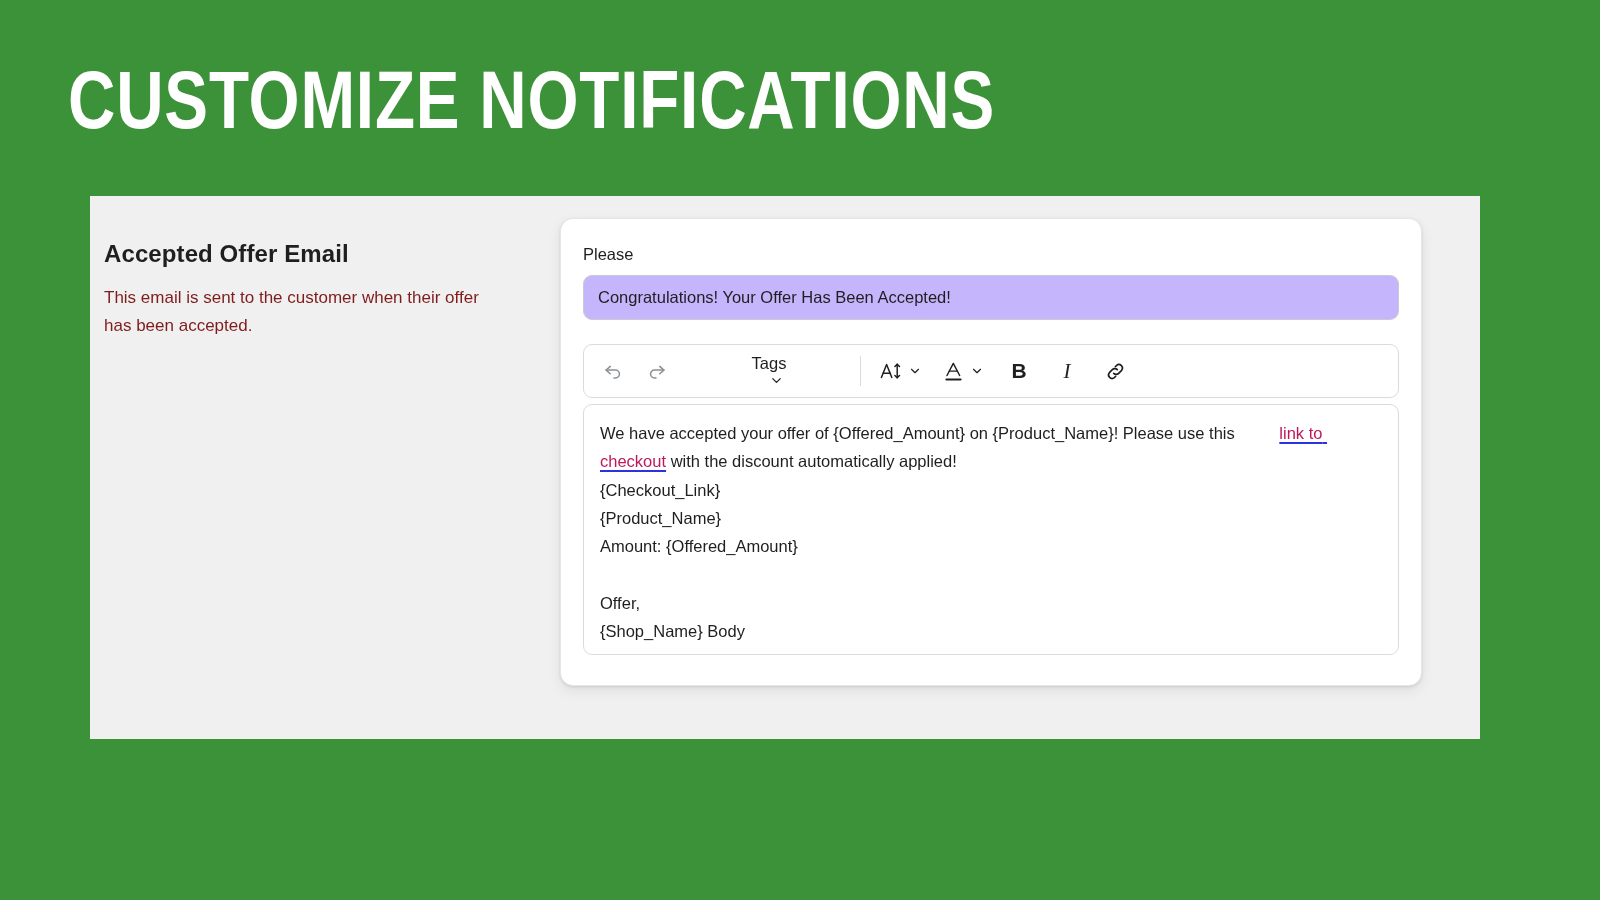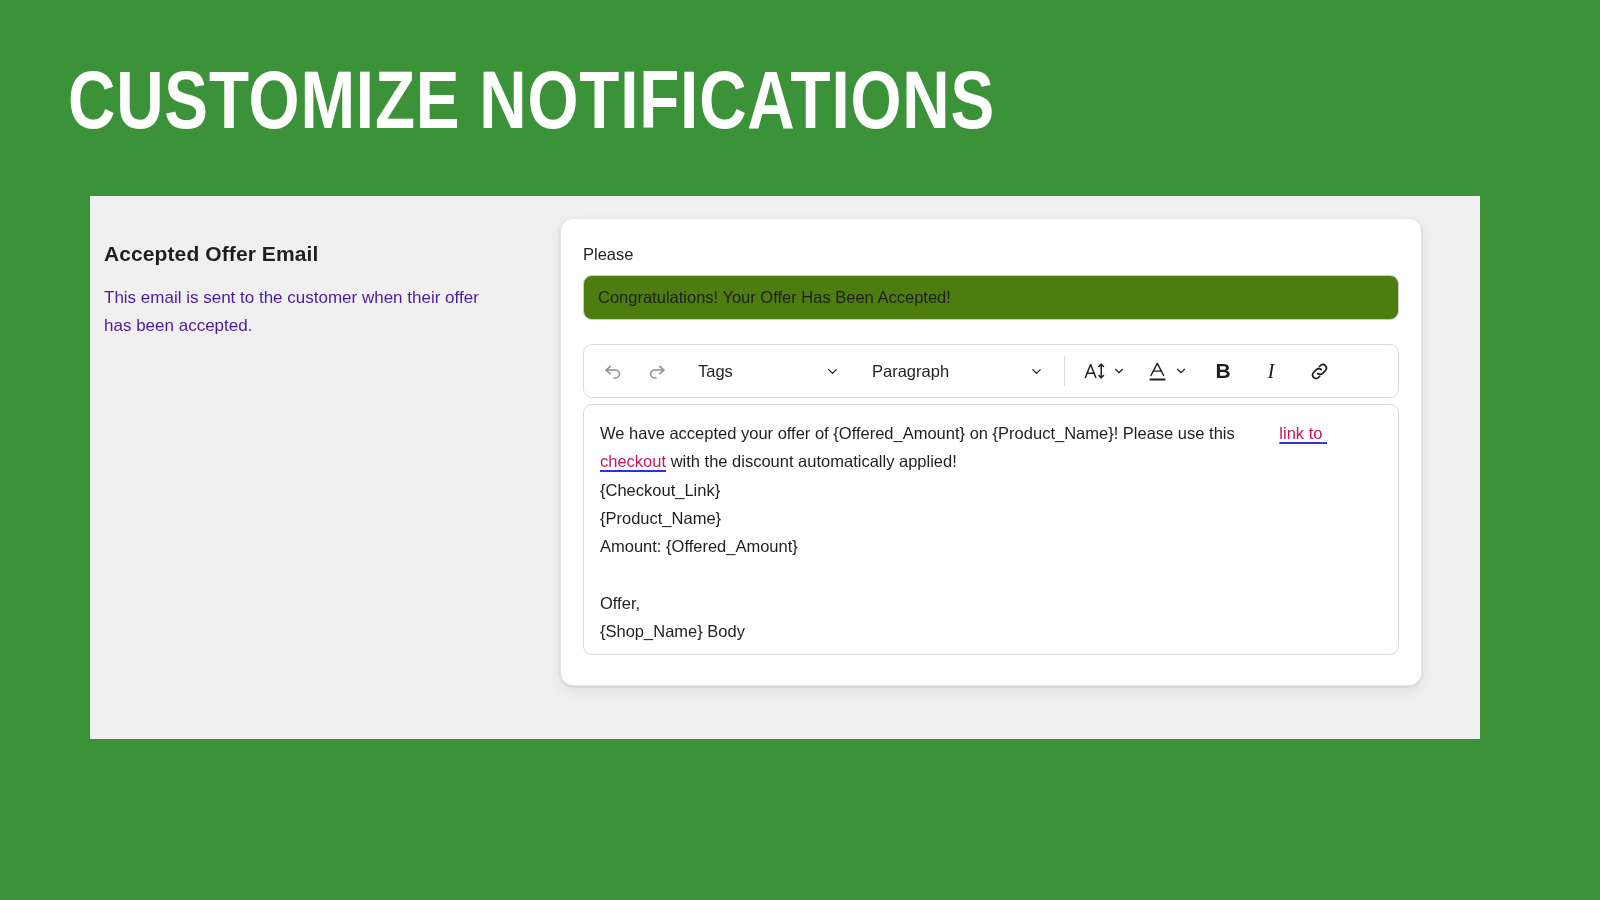--- a/index.html
+++ b/index.html
@@ -53,32 +53,32 @@
   }
 
   
   .left-col {
     width: 470px;
     padding: 47px 40px 0 14px;
     flex: none;
   }
 
   .left-title {
-    font-size: 21px;
+    font-size: 24px;
     font-weight: 700;
     color: #1f1f1f;
     letter-spacing: 0.1px;
     line-height: 22px;
   }
 
   .left-desc {
     margin-top: 19px;
     font-size: 17px;
     line-height: 28px;
-    color: #4c1d95;
+    color: #7f1d1d;
     max-width: 400px;
   }
 
   
   .card {
     margin-top: 22px;
     width: 862px;
     background: #ffffff;
     border: 1px solid #e6e6e6;
     border-radius: 13px;
@@ -93,21 +93,21 @@
     line-height: 20px;
     margin-bottom: 11px;
   }
 
   
   .subject-input {
     width: 100%;
     height: 45px;
     border: 1px solid #c9cccf;
     border-radius: 9px;
-    background: #4d7c0f;
+    background: #c4b5fd;
     font-family: "Liberation Sans", sans-serif;
     font-size: 16.5px;
     color: #1f1f1f;
     padding: 0 14px;
     outline: none;
     display: flex;
     align-items: center;
   }
 
   .spacer-body { height: 24px; }
@@ -146,21 +146,21 @@
     border-radius: 6px;
     flex: none;
   }
   .tb-select-label {
     font-size: 16.5px;
     color: #1f1f1f;
     white-space: nowrap;
   }
   .tb-select .chev { margin-left: 14px; display:flex; align-items:center; }
 
-  .sel-tags { width: 160px; margin-left: 14px; }
+  .sel-tags { width: 160px; margin-left: 14px; flex-direction: column; }
   .sel-para { width: 190px; margin-left: 14px; }
 
   .tb-divider {
     width: 1px;
     height: 30px;
     background: #d9dcde;
     margin: 0 14px 0 12px;
     flex: none;
   }
 
@@ -249,28 +249,20 @@
 
         <div class="tb-select sel-tags">
           <span class="tb-select-label">Tags</span>
           <span class="chev tb-icon-dark">
             <svg width="15" height="15" viewBox="0 0 24 24" fill="none" stroke="currentColor" stroke-width="2" stroke-linecap="round" stroke-linejoin="round">
               <path d="M6 9l6 6 6-6"></path>
             </svg>
           </span>
         </div>
 
-        <div class="tb-select sel-para">
-          <span class="tb-select-label">Paragraph</span>
-          <span class="chev tb-icon-dark">
-            <svg width="15" height="15" viewBox="0 0 24 24" fill="none" stroke="currentColor" stroke-width="2" stroke-linecap="round" stroke-linejoin="round">
-              <path d="M6 9l6 6 6-6"></path>
-            </svg>
-          </span>
-        </div>
 
         <div class="tb-divider"></div>
 
         <div class="tb-combo">
           <span class="tb-icon-dark">
             <svg width="24" height="24" viewBox="0 0 24 24" fill="none" stroke="currentColor" stroke-width="1.5" stroke-linecap="round" stroke-linejoin="round">
               <path d="M2.4 18.5L7.6 5.5L12.8 18.5"></path>
               <path d="M4.3 14.2h7"></path>
               <path d="M18.2 5.2v13.6"></path>
               <path d="M15.9 7.5l2.3-2.3 2.3 2.3"></path>

